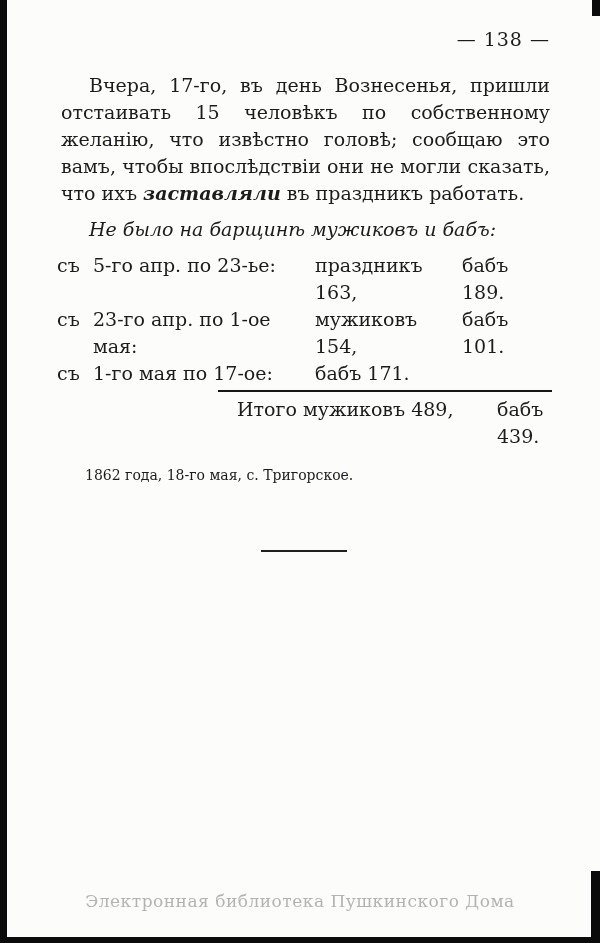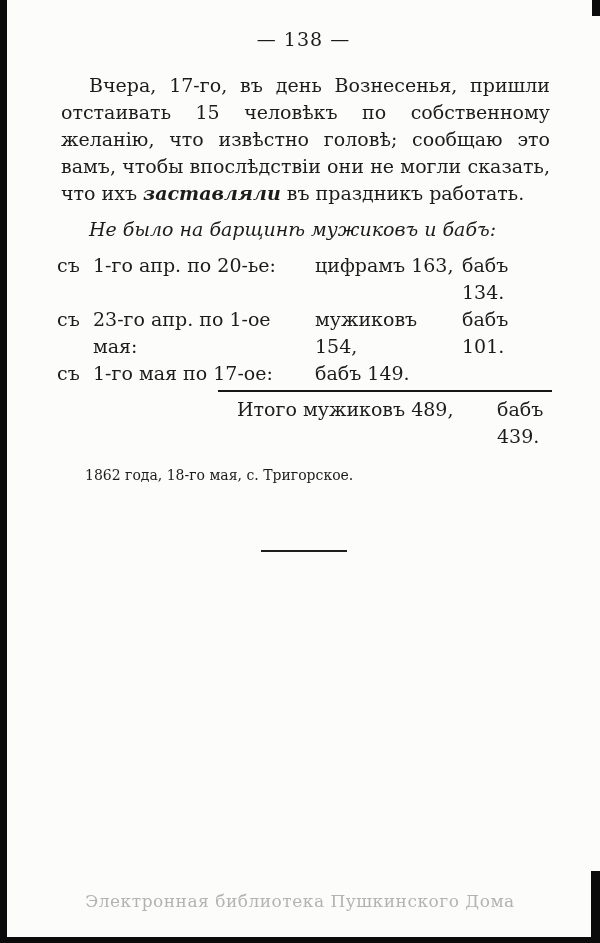--- a/index.html
+++ b/index.html
@@ -21,21 +21,21 @@
   .edge-bottom { left: 0; bottom: 0; width: 600px; height: 6px; }
   .edge-br     { right: 0; bottom: 0; width: 9px; height: 72px; }
   .edge-tr     { right: 0; top: 0; width: 8px; height: 16px; }
 
   .content {
     position: absolute;
     left: 57px; top: 28px;
     width: 493px;
   }
   .pagenum {
-    text-align: center;
+    text-align: right;
     font-size: 19px;
     letter-spacing: 1px;
     margin-bottom: 22px;
   }
   p.para {
     font-size: 19px;
     line-height: 27px;
     text-align: justify;
     text-indent: 28px;
     margin: 0 0 9px 4px;
@@ -100,34 +100,34 @@
 
     <div class="pagenum">— 138 —</div>
 
     <p class="para"><span>Вчера, 17-го, въ день Вознесенья, пришли отстаивать 15 человѣкъ по собственному желанію, что извѣстно головѣ; сообщаю это вамъ, чтобы впослѣдствіи они не могли сказать, что ихъ </span><span class="emph">заставляли</span><span> въ праздникъ работать.</span></p>
 
     <p class="para heading-line">Не было на барщинѣ мужиковъ и бабъ:</p>
 
     <div class="abs-table">
       <div class="t-row">
         <span>съ</span>
-        <span>1-го апр. по 20-ье:</span>
-        <span>цифрамъ 163,</span>
-        <span>бабъ 134.</span>
+        <span>5-го апр. по 23-ье:</span>
+        <span>праздникъ 163,</span>
+        <span>бабъ 189.</span>
       </div>
       <div class="t-row">
         <span>съ</span>
         <span>23-го апр. по 1-ое мая:</span>
         <span>мужиковъ 154,</span>
         <span>бабъ 101.</span>
       </div>
       <div class="t-row">
         <span>съ</span>
         <span>1-го мая по 17-ое:</span>
-        <span>бабъ 149.</span>
+        <span>бабъ 171.</span>
       </div>
       <div class="t-rule"></div>
       <div class="t-total">
         <span class="t-men">Итого мужиковъ 489,</span>
         <span>бабъ 439.</span>
       </div>
     </div>
 
 
     <p class="dateline">1862 года, 18-го мая, с. Тригорское.</p>

